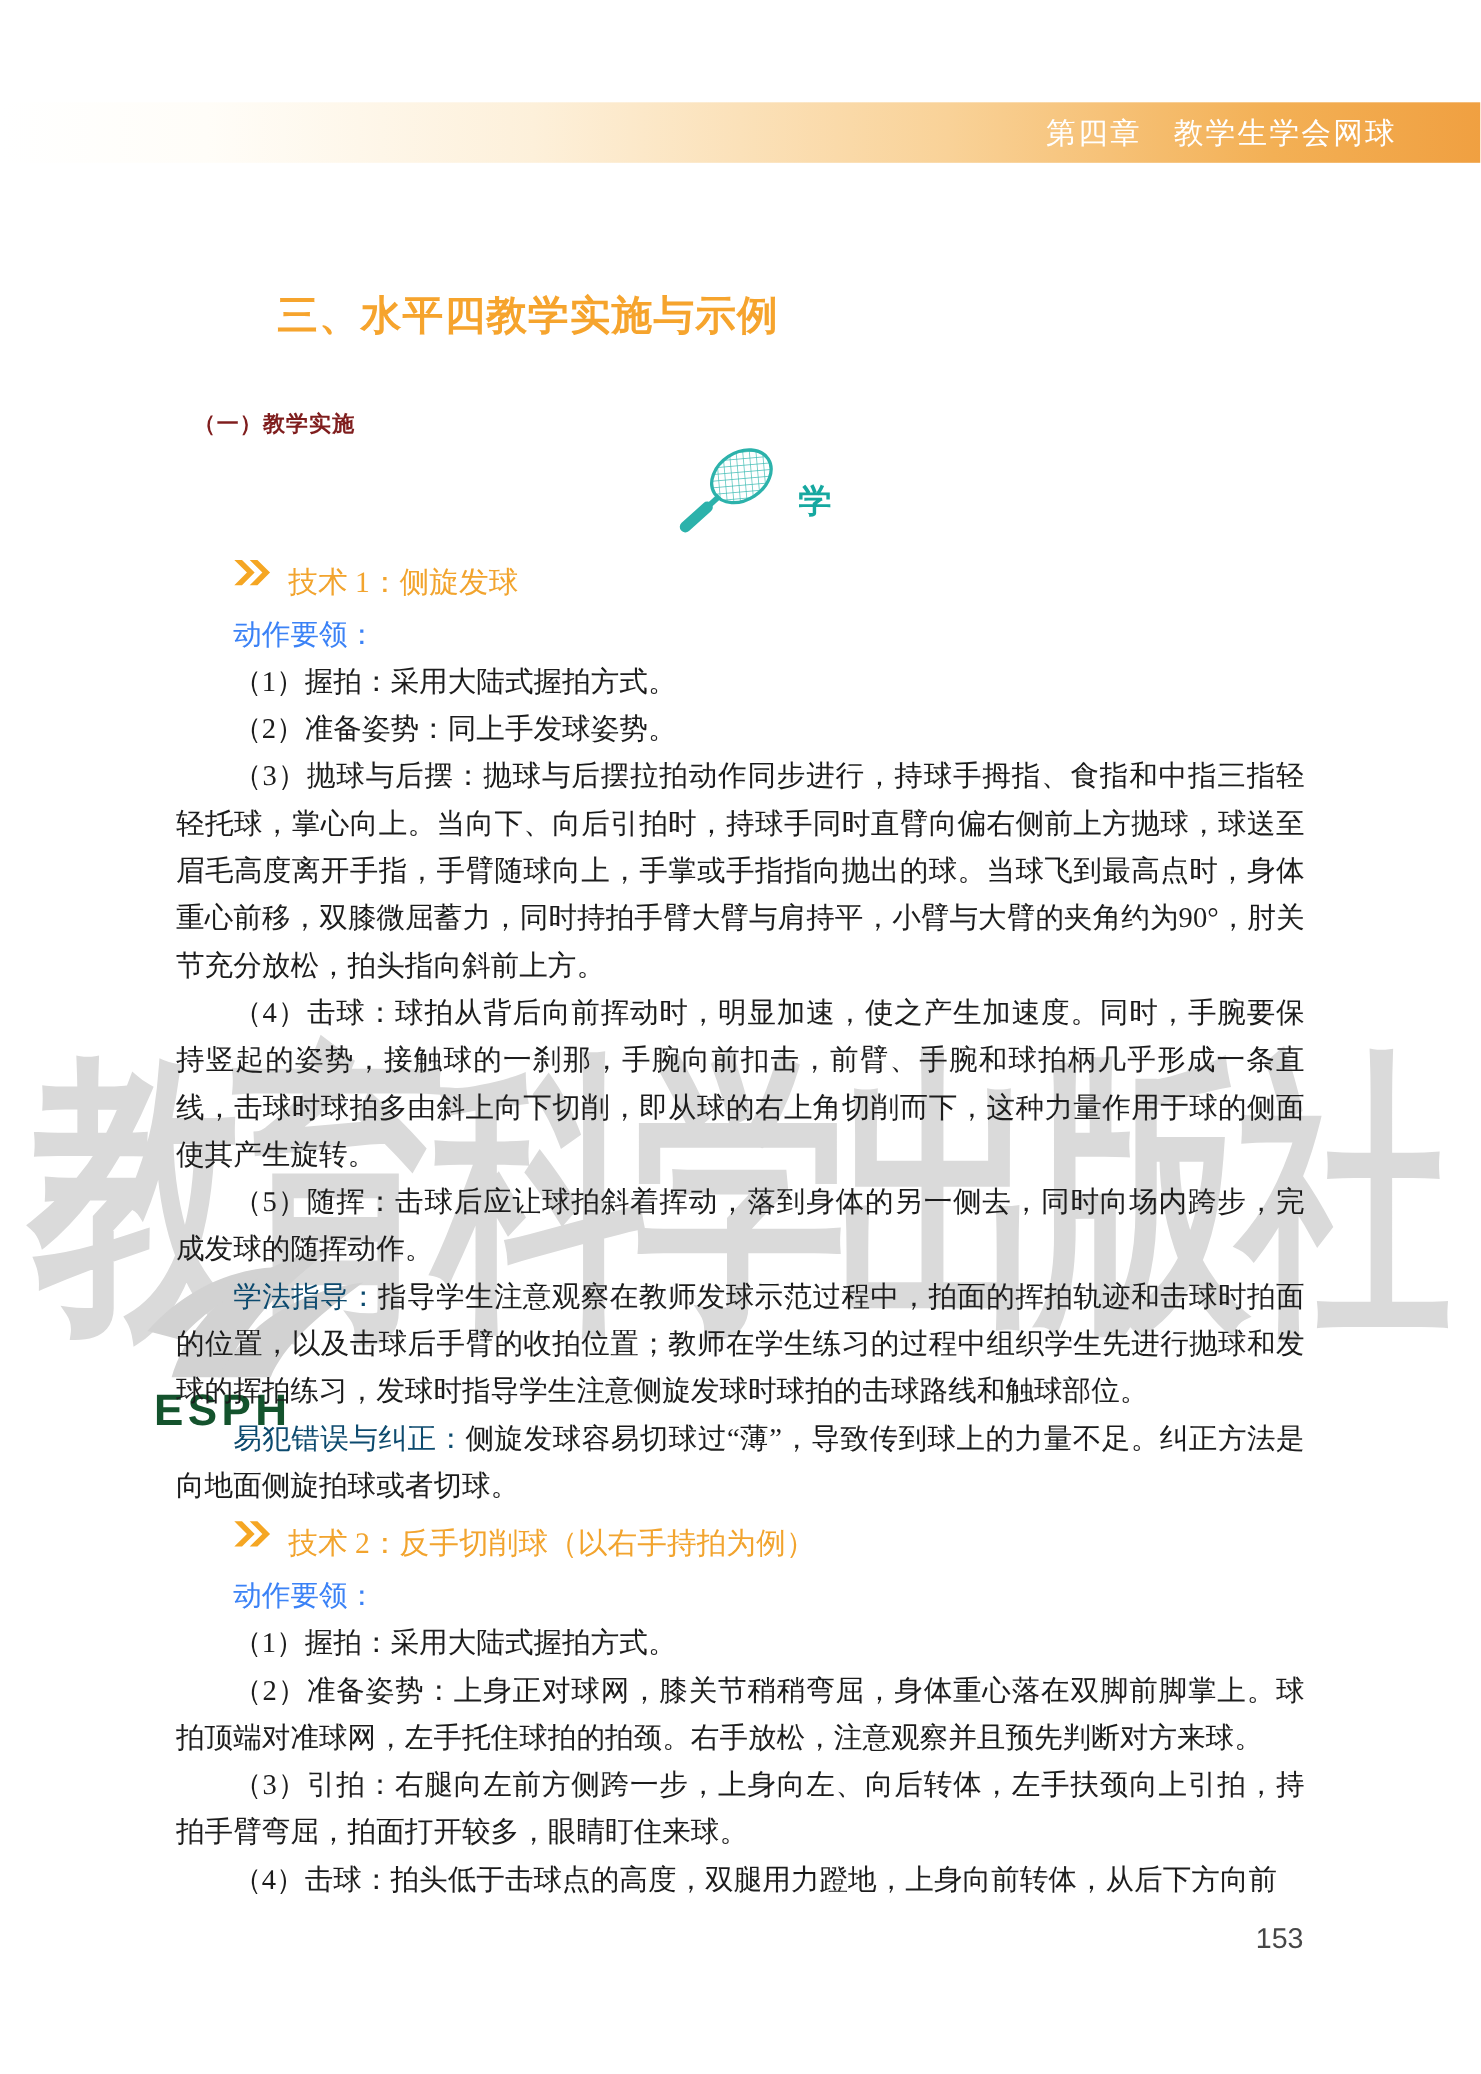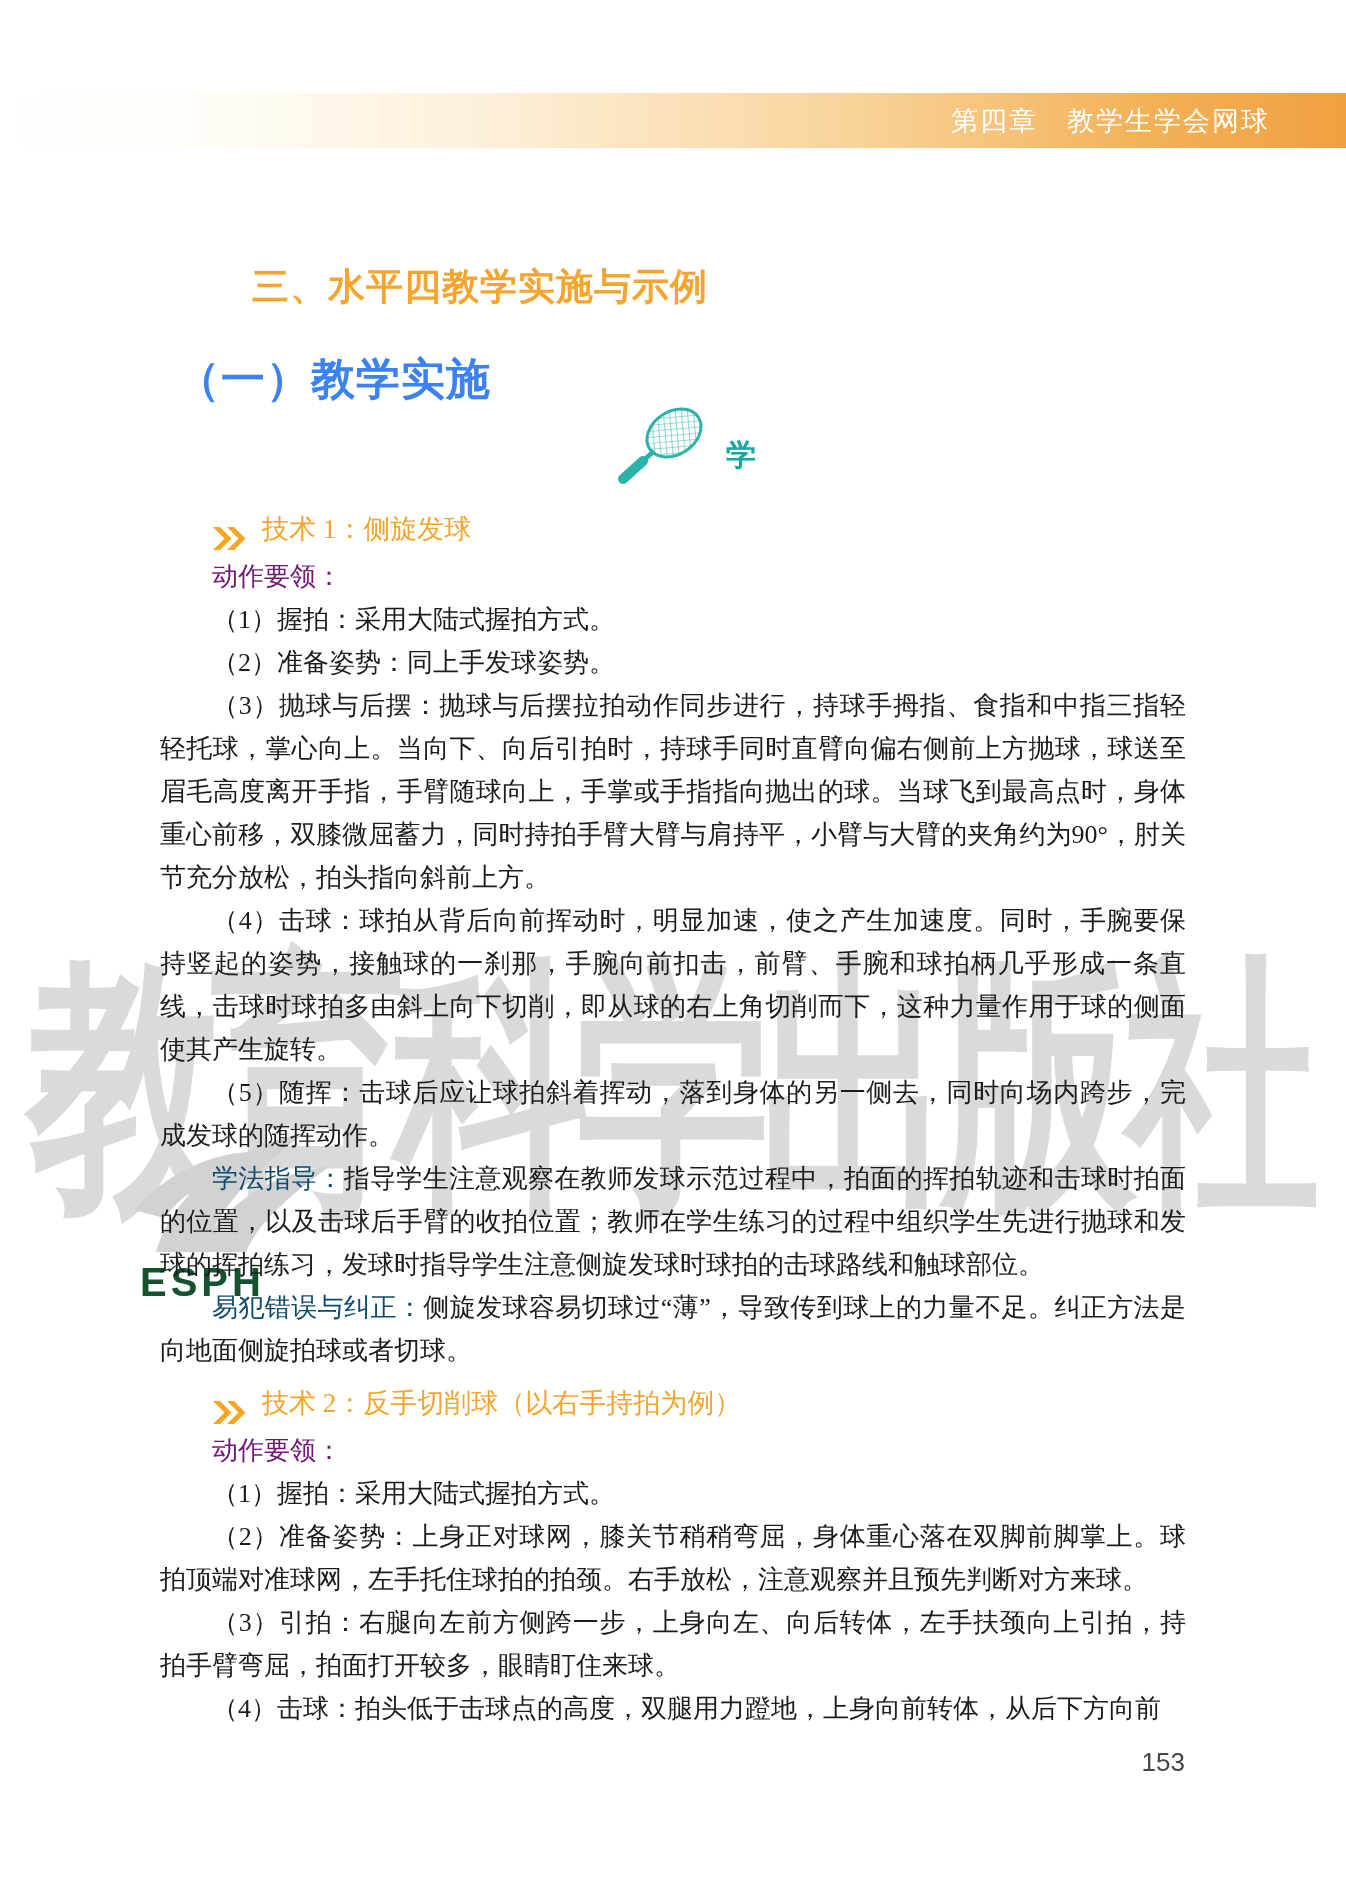--- a/index.html
+++ b/index.html
@@ -39,39 +39,39 @@
     font-weight:800;font-size:40px;letter-spacing:4px;color:#14532d;
   }
 
   
   .sec-title{
     position:absolute;top:246px;left:236px;margin:16px;z-index:1;
     font-family:"Liberation Sans", sans-serif;
     font-size:37px;font-weight:bold;color:#f6a42d;letter-spacing:1px;
   }
   .sub-title{
-    position:absolute;top:350px;left:176px;margin:0;z-index:1;
-    font-size:44px;font-weight:bold;color:#3b82f6;letter-spacing:1px;
+    position:absolute;top:372px;left:176px;margin:0;z-index:1;
+    font-size:20px;font-weight:bold;color:#7f1d1d;letter-spacing:1px;
   }
 
   
   .racket-figure{position:absolute;top:402px;left:612px;z-index:1;display:flex;align-items:flex-end;}
   .racket-caption{color:#16a8a0;font-size:30px;margin-left:14px;margin-bottom:14px;font-weight:bold;}
 
   
   .body{
     position:absolute;top:498px;left:160px;width:1026px;z-index:1;
     font-size:26px;line-height:43px;color:#1c1c1c;
     text-align:justify;text-justify:inter-ideograph;
   }
   .para{margin:0;text-indent:2em;}
-  .label-line{margin:0;text-indent:2em;color:#701a75;font-size:26px;}
+  .label-line{margin:0;text-indent:2em;color:#3b82f6;font-size:26px;}
   .teal-label{color:#0c4a6e;}
   .tech-heading{
-    display:flex;align-items:flex-end;gap:14px;
+    display:flex;align-items:flex-start;gap:14px;
     margin:10px 0 4px 0;padding-left:52px;
     color:#f2a42e;font-size:27px;line-height:43px;
   }
   .tech-heading .chev{flex:0 0 auto;}
 
   
   .page-number{
     position:absolute;top:1747px;right:161px;z-index:1;
     font-family:"Liberation Sans", sans-serif;
     font-size:26px;color:#474747;text-align:center;

